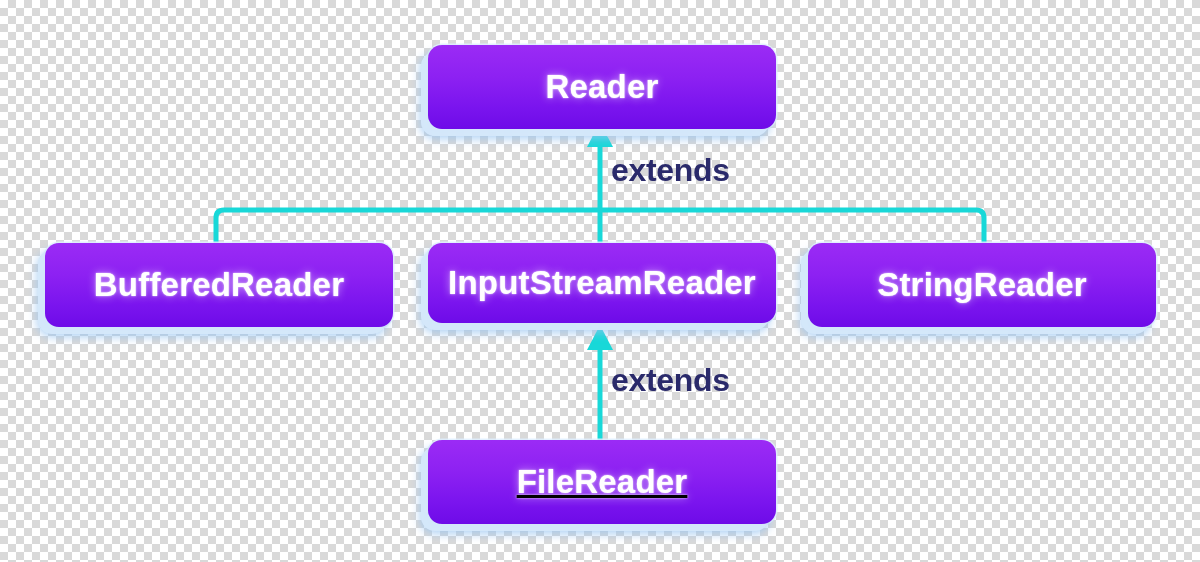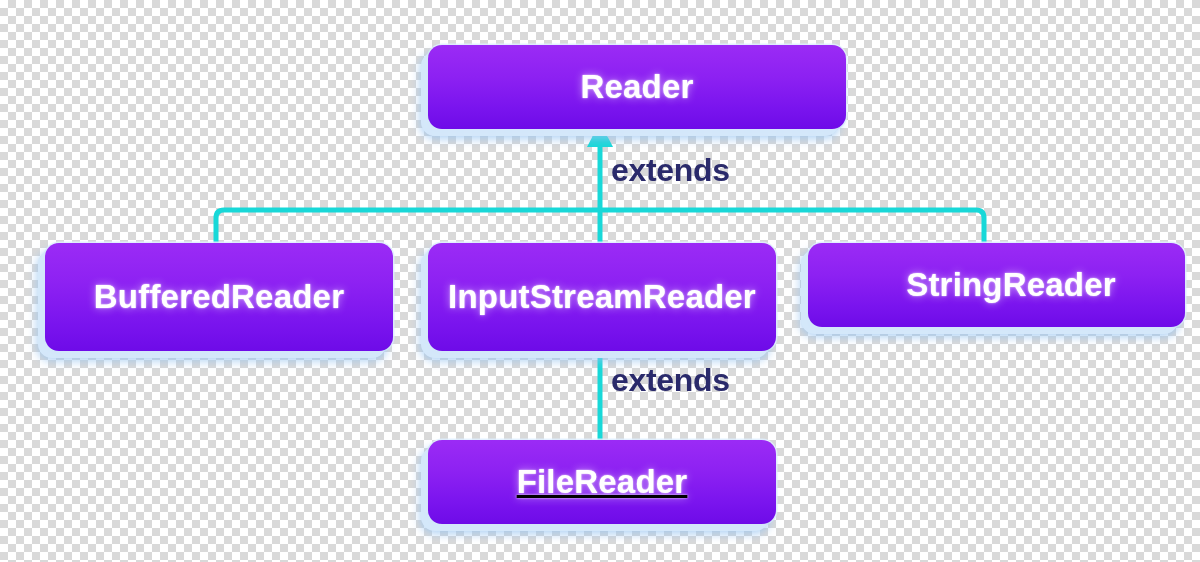--- a/index.html
+++ b/index.html
@@ -94,33 +94,33 @@
 
     <line class="wire" x1="600" y1="243" x2="600" y2="140"></line>
     <polygon class="head" points="600,122 613,147 587,147"></polygon>
 
     <path class="wire" d="M 216 249 L 216 218 Q 216 210 224 210 L 976 210 Q 984 210 984 218 L 984 249"></path>
 
     <line class="wire" x1="600" y1="440" x2="600" y2="345"></line>
     <polygon class="head" points="600,325 613,350 587,350"></polygon>
   </svg>
 
-  <div class="node" style="left:428px; top:45px; width:418px; height:84px;">
+  <div class="node" style="left:428px; top:45px; width:348px; height:84px;">
     <span class="node-label">Reader</span>
   </div>
 
-  <div class="node" style="left:45px; top:243px; width:348px; height:108px;">
+  <div class="node" style="left:45px; top:243px; width:348px; height:84px;">
     <span class="node-label">BufferedReader</span>
   </div>
 
-  <div class="node" style="left:428px; top:243px; width:348px; height:108px;">
+  <div class="node" style="left:428px; top:243px; width:348px; height:80px;">
     <span class="node-label">InputStreamReader</span>
   </div>
 
-  <div class="node" style="left:808px; top:243px; width:348px; height:84px;padding-left:29px;">
+  <div class="node" style="left:808px; top:243px; width:348px; height:84px;">
     <span class="node-label">StringReader</span>
   </div>
 
   <div class="node" style="left:428px; top:440px; width:348px; height:84px;text-decoration:underline;">
     <span class="node-label">FileReader</span>
   </div>
 
   <div class="edge-label" style="left:611px; top:152px;">extends</div>
 
   <div class="edge-label" style="left:611px; top:362px;">extends</div>

